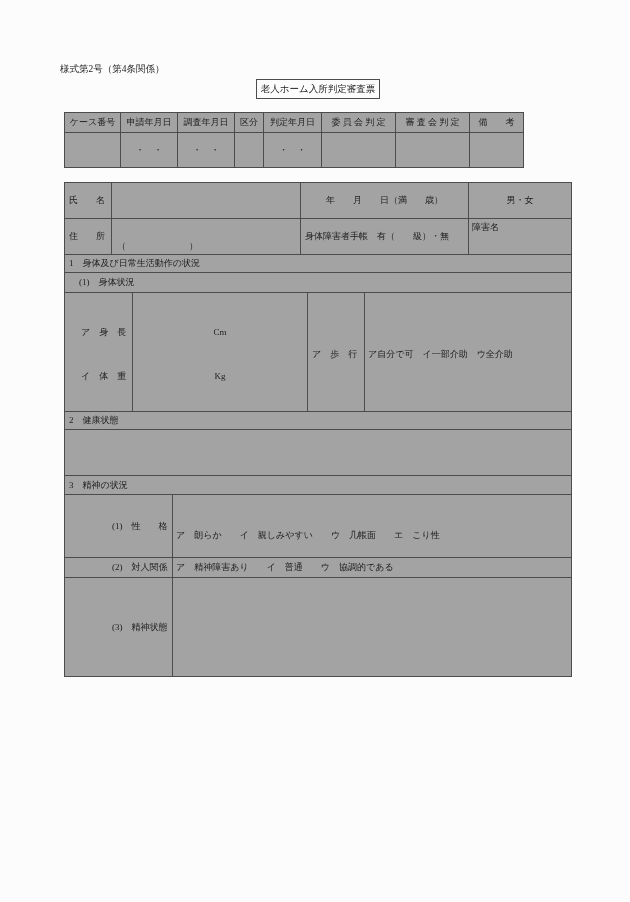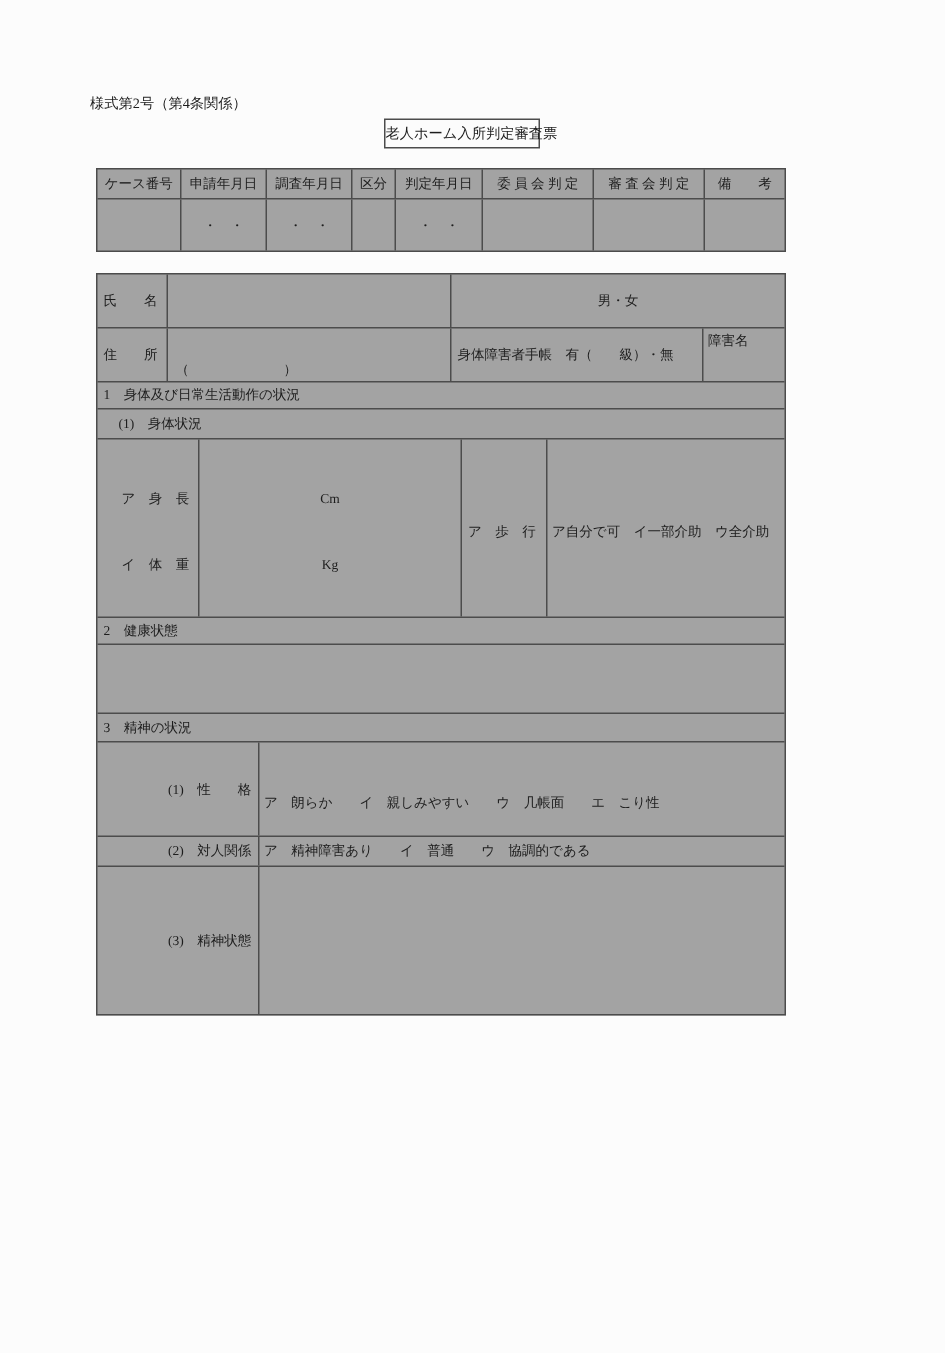--- a/index.html
+++ b/index.html
@@ -1,24 +1,24 @@
 <!DOCTYPE html>
 <html><head>
 <meta charset="utf-8">
 <style>
   html,body{margin:0;padding:0;background:#fcfcfc;}
   .page{position:relative;width:630px;height:902px;background:#fcfcfc;overflow:hidden;
         font-family:"Liberation Serif","DejaVu Serif",serif;color:#1d1d1d;font-size:9px;}
   .form-no{position:absolute;left:60px;top:63px;font-size:9.5px;white-space:pre;}
-  .title-box{position:absolute;left:256px;top:79px;width:104px;height:20px;border:1px solid #4c4c4c;
-             box-sizing:border-box;display:flex;align-items:center;justify-content:flex-start;
+  .title-box{position:absolute;left:256px;top:79px;width:124px;height:20px;border:1px solid #4c4c4c;
+             box-sizing:border-box;display:flex;align-items:center;justify-content:center;
              font-size:9.5px;white-space:pre;background:#fcfcfc;}
   .tbl{position:absolute;border:1px solid #4c4c4c;box-sizing:border-box;background:#a3a3a3;}
   .case{left:64px;top:112px;width:460px;height:56px;}
-  .main{left:64px;top:182px;width:460px;height:495px;}
+  .main{left:64px;top:182px;width:508px;height:495px;}
   .row{display:flex;border-bottom:1px solid #4c4c4c;box-sizing:border-box;}
   .row.nob{border-bottom:none;}
   .c{border-right:1px solid #4c4c4c;box-sizing:border-box;overflow:hidden;white-space:pre;}
   .c.last{border-right:none;}
   
   .case .hdr{height:20px;}
   .case .dat{height:34px;border-bottom:none;}
   .case .c{display:flex;align-items:center;justify-content:center;}
   .w1{width:56px}.w2{width:57px}.w3{width:57px}.w4{width:29px}.w5{width:58px}.w6{width:74px}.w7{width:74px}.w8{flex:1}
   .cat{flex-direction:column;line-height:11px;font-size:9px;gap:36px;}
@@ -91,20 +91,21 @@
       <div class="c w7"></div>
       <div class="c w8 last"></div>
     </div>
   </div>
 
   <div class="tbl main">
 
     <div class="row r-prof">
       <div class="c pc1">氏　　名</div>
       <div class="c pc2"></div>
+      <div class="c pc3 cen">年　　月　　日（満　　歳）</div>
       <div class="c pc4 cen last">男・女</div>
     </div>
 
     <div class="row r-prof">
       <div class="c pc1">住　　所</div>
       <div class="c pc2">
         <span class="paren">（　　　　　　　）</span>
       </div>
       <div class="c pc3 vc">身体障害者手帳　有（　　級）・無</div>
       <div class="c pc4 tl last">障害名</div>

